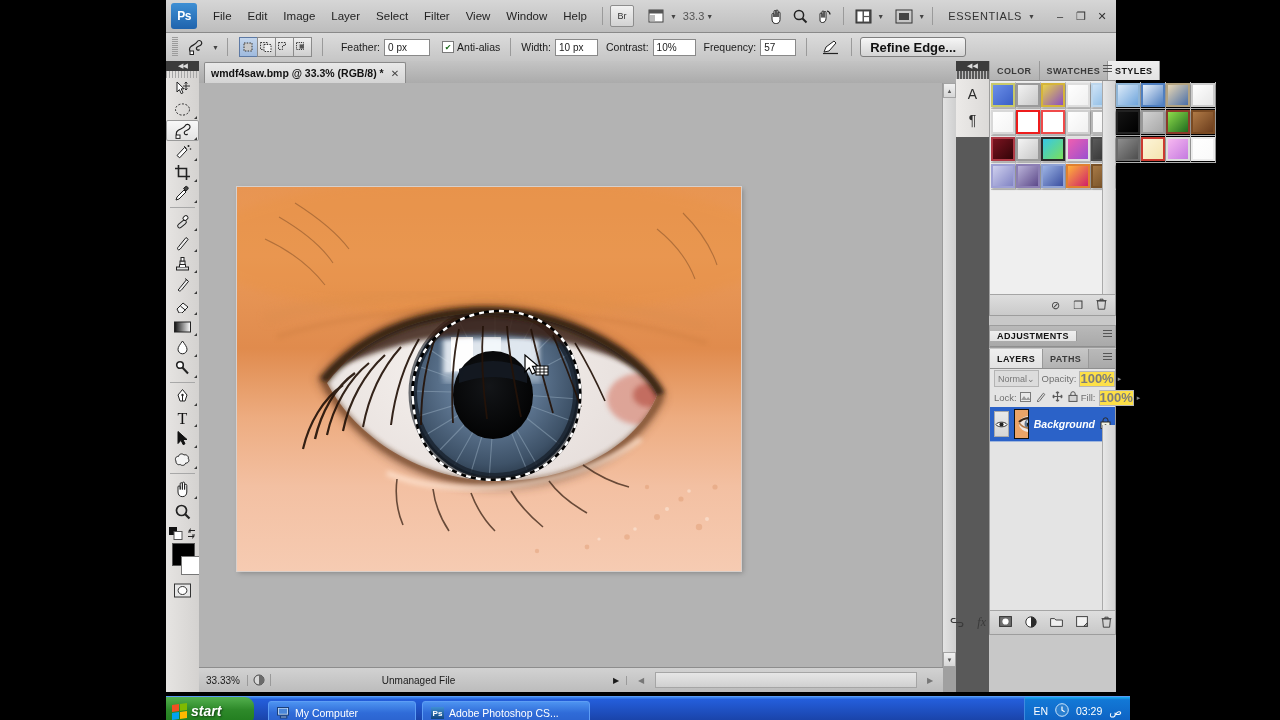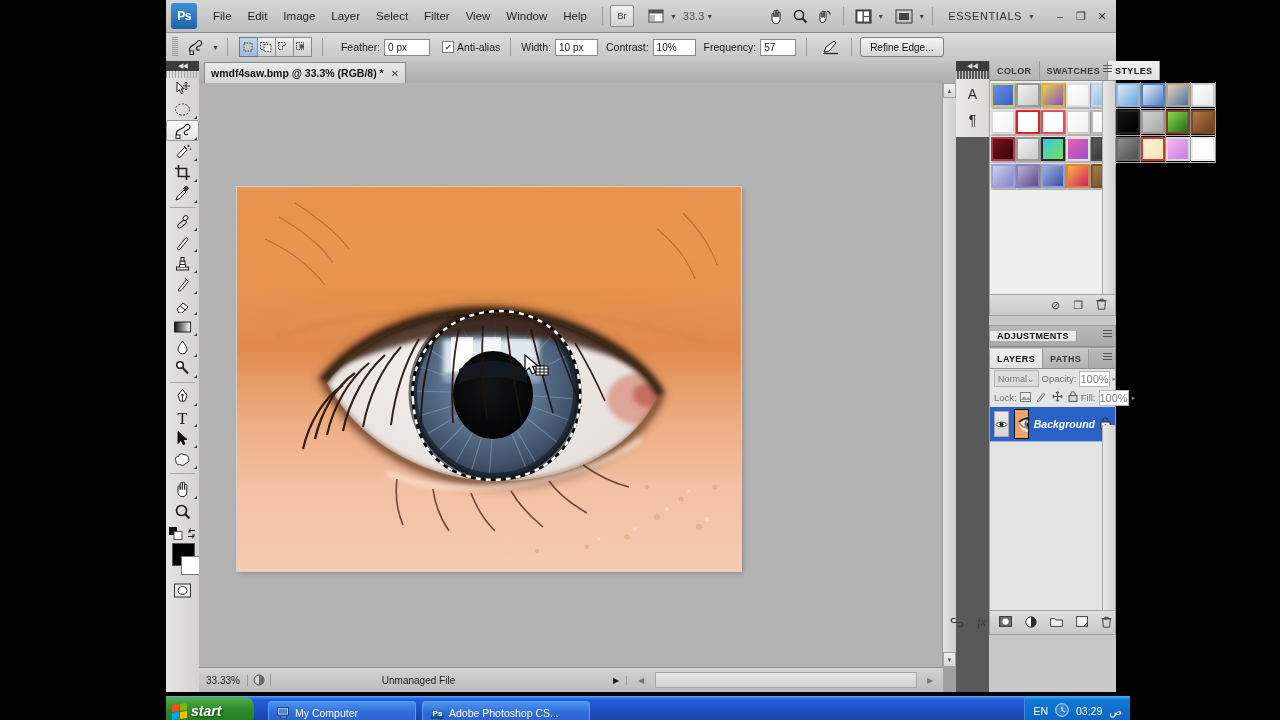--- a/index.html
+++ b/index.html
@@ -35,22 +35,22 @@
   .optlabel{font-size:10.5px;color:#1a1a1a;margin:0 4px 0 8px;white-space:nowrap;}
   .optinput{height:15px;border:1px solid #898989;background:#fff;font-size:10px;color:#222;
             display:flex;align-items:center;padding:0 3px;}
   .selmodes{display:flex;border:0;margin-left:4px;}
   .selmode{width:17px;height:18px;border:1px solid #8b8b8b;margin-left:-1px;
            background:linear-gradient(#efefef,#cfcfcf);display:flex;align-items:center;justify-content:center;}
   .selmode.active{background:linear-gradient(#c3d5ec,#9fbade);border-color:#5d79a4;}
   .chk{width:10px;height:10px;border:1px solid #7a7a7a;background:#fff;display:inline-flex;
        align-items:center;justify-content:center;font-size:8px;color:#1a6b1a;margin-right:3px;}
   .refine{height:18px;border:1px solid #7e7e7e;border-radius:3px;
-          background:linear-gradient(#f6f6f6,#d4d4d4);font-size:10px;color:#111;
-          padding:0 9px;display:flex;align-items:center;}
+          background:linear-gradient(#f6f6f6,#d4d4d4);font-size:13px;color:#111;
+          padding:0 9px;display:flex;align-items:center;font-weight:bold;}
 
   
   .toolbox{position:absolute;left:0;top:61px;width:33px;height:631px;
            background:linear-gradient(to right,#e6e4e2,#d4d2d0);border-right:1px solid #8f8f8f;}
   .tb-head{height:10px;background:#3c3c3c;display:flex;align-items:center;justify-content:center;}
   .tb-head .ar{color:#ddd;font-size:7px;letter-spacing:-1px;}
   .tb-grip{height:7px;background:repeating-linear-gradient(to right,#a6a6a6 0 1px,transparent 1px 3px);}
   .tool{height:21px;display:flex;align-items:center;justify-content:center;position:relative;}
   .tool svg{display:block;}
   .tool.active{background:linear-gradient(#fafafa,#e2e2e2);box-shadow:inset 0 0 0 1px #9a9a9a;border-radius:2px;}
@@ -113,22 +113,22 @@
   .pscroll{position:absolute;right:0;top:0;bottom:20px;width:12px;
            background:linear-gradient(to right,#e7e7e7,#d3d3d3);border-left:1px solid #aaa;}
 
   .adjbar{height:20px;background:linear-gradient(#b9b9b9,#a9a9a9);display:flex;align-items:center;position:relative;
           border-bottom:1px solid #8f8f8f;}
 
   .layers-body{background:#e4e4e4;position:relative;height:265px;}
   .lrow{height:19px;display:flex;align-items:center;padding:0 4px;font-size:9.5px;color:#6f6f6f;gap:3px;}
   .blendsel{flex:1;height:15px;border:1px solid #b4b4b4;background:#dcdcdc;font-size:9px;color:#777;
             display:flex;align-items:center;justify-content:space-between;padding:0 3px;}
-  .numbox{width:34px;height:14px;border:1px solid #b6b6b6;background:#ffffff;font-size:11px;color:#7d7d7d;
-          display:flex;align-items:center;justify-content:center;}
+  .numbox{width:34px;height:14px;border:1px solid #b6b6b6;background:#fde047;font-size:13px;color:#7d7d7d;
+          display:flex;align-items:center;justify-content:center;font-weight:bold;}
   .lockicons{display:flex;gap:5px;align-items:center;}
   .layer{height:34px;background:#2b62c8;display:flex;align-items:center;padding:0 4px;gap:5px;
          border-bottom:1px solid #9fb6dd;}
   .eye{width:18px;height:24px;background:linear-gradient(#e9e9e9,#d6d6d6);border:1px solid #aaa;
        display:flex;align-items:center;justify-content:center;}
   .thumb{width:28px;height:28px;border:1px solid #111;overflow:hidden;position:relative;background:#f0c8a0;}
   .lname{flex:1;font-size:10.5px;color:#fff;font-style:italic;font-weight:bold;}
   .layers-foot{position:absolute;bottom:0;left:0;right:0;height:23px;
                background:linear-gradient(#dedede,#c8c8c8);border-top:1px solid #a5a5a5;
                display:flex;align-items:center;justify-content:flex-end;gap:13px;padding-right:3px;}

